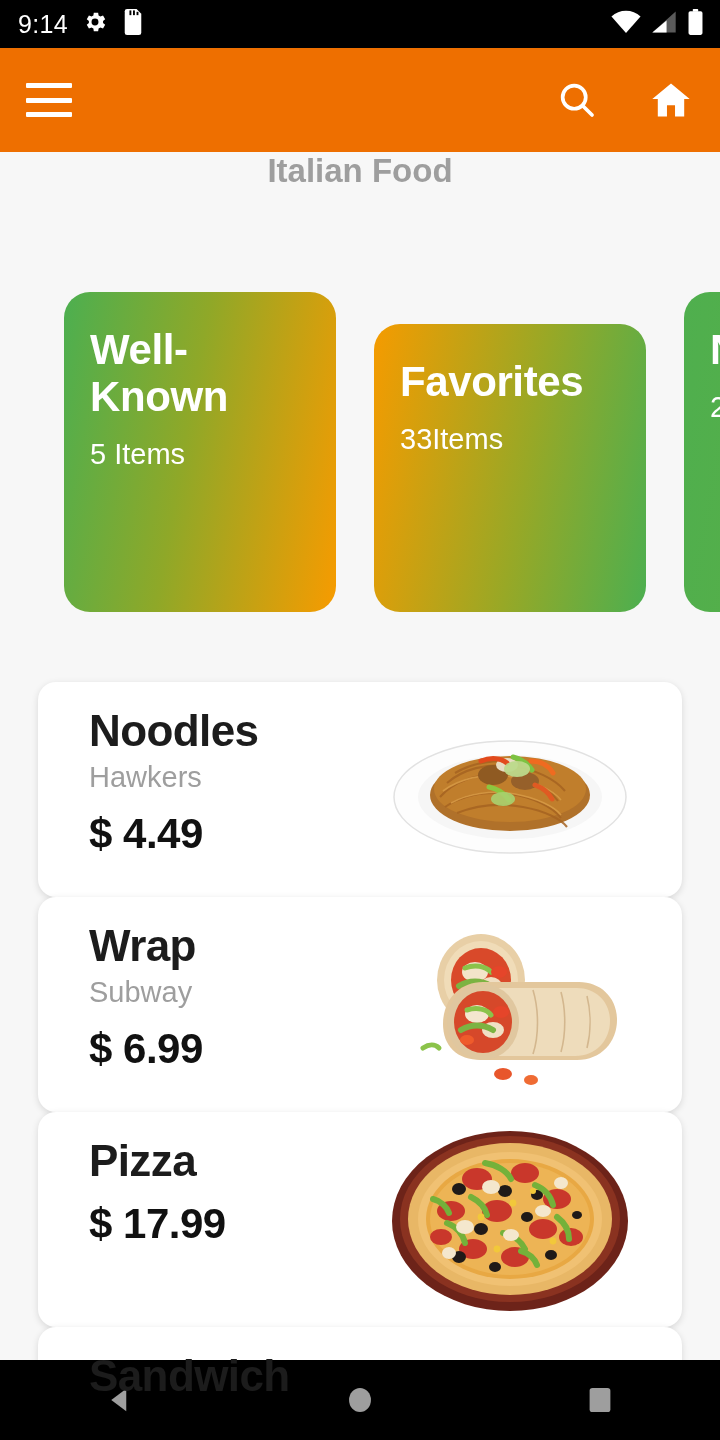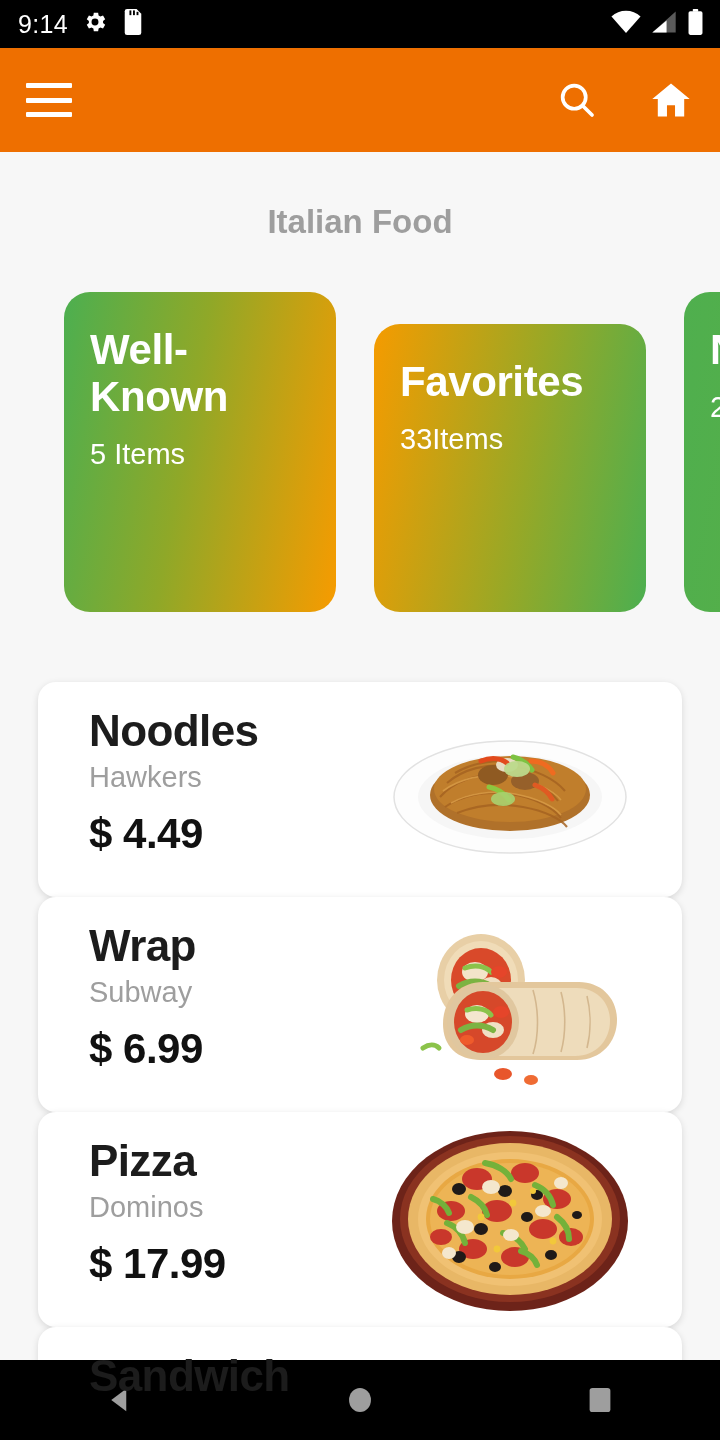--- a/index.html
+++ b/index.html
@@ -26,21 +26,21 @@
     padding:0 26px; position:relative;
   }
   .hamburger { width:46px; height:34px; display:flex; flex-direction:column;
                justify-content:space-between; cursor:pointer; }
   .hamburger i { display:block; height:5px; background:#fff; border-radius:1px; }
   .appbar-actions { margin-left:auto; display:flex; align-items:center; gap:48px; }
   .appbar-actions .ico { display:flex; align-items:center; justify-content:center;
                          width:46px; height:46px; cursor:pointer; }
 
   
-  .tabs { display:flex; height:140px; align-items:center; background:#F7F7F7; }
+  .tabs { display:flex; height:140px; background:#F7F7F7; }
   .tab { flex:1; text-align:center; font-size:33px; cursor:pointer; }
   .tab.inactive { color:#9E9E9E; font-weight:700; }
   .tab.active { color:#111; font-weight:700; }
 
   
   .cat-scroller {
     display:flex; gap:38px; padding:0 64px; height:320px; align-items:stretch;
     overflow:hidden;
   }
   .cat-card {
@@ -241,21 +241,20 @@
           <path d="M38 126c6-4 12-4 16 0" stroke="#8bc34a" stroke-width="5" fill="none" stroke-linecap="round"></path>
           <ellipse cx="118" cy="152" rx="9" ry="6" fill="#e8562b"></ellipse>
           <ellipse cx="146" cy="158" rx="7" ry="5" fill="#ef6b33"></ellipse>
         </svg>
       </div>
     </div>
 
     <div class="food-card">
       <div class="food-text">
         <div class="food-name">Pizza</div>
-        <div class="food-vendor">Dominos</div>
         <div class="food-price">$ 17.99</div>
       </div>
       <div class="food-img">
         <svg width="250" height="190" viewBox="0 0 250 190">
           <ellipse cx="125" cy="96" rx="118" ry="90" fill="#6d2319"></ellipse>
           <ellipse cx="125" cy="94" rx="110" ry="83" fill="#8a3220"></ellipse>
           <ellipse cx="125" cy="94" rx="102" ry="76" fill="#e8b766"></ellipse>
           <ellipse cx="125" cy="94" rx="92" ry="67" fill="#f0c173"></ellipse>
           <ellipse cx="125" cy="94" rx="84" ry="60" fill="#e8a843"></ellipse>
           <ellipse cx="125" cy="94" rx="80" ry="56" fill="#edb455"></ellipse>

